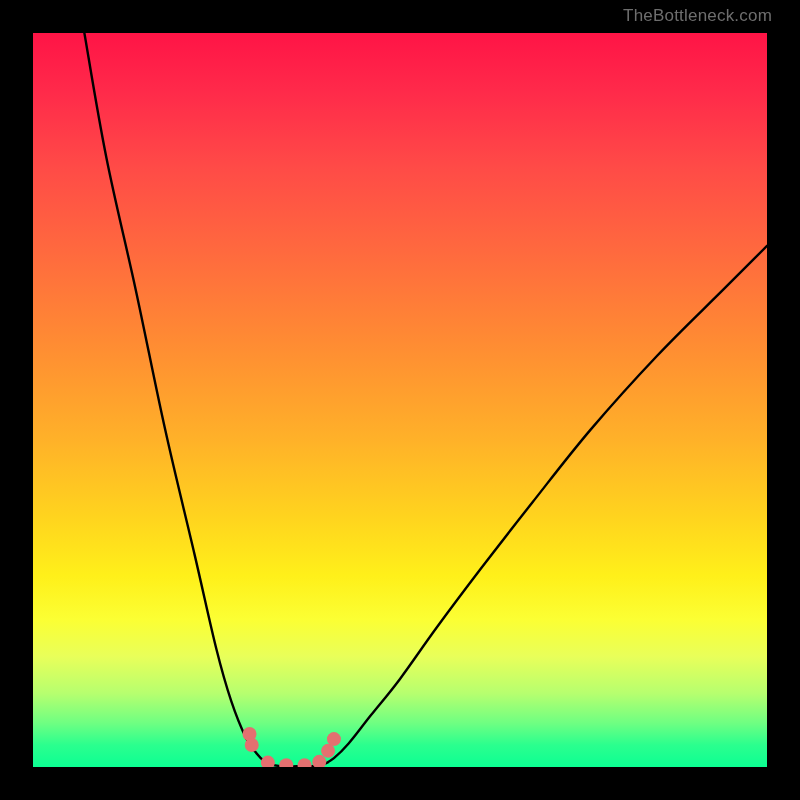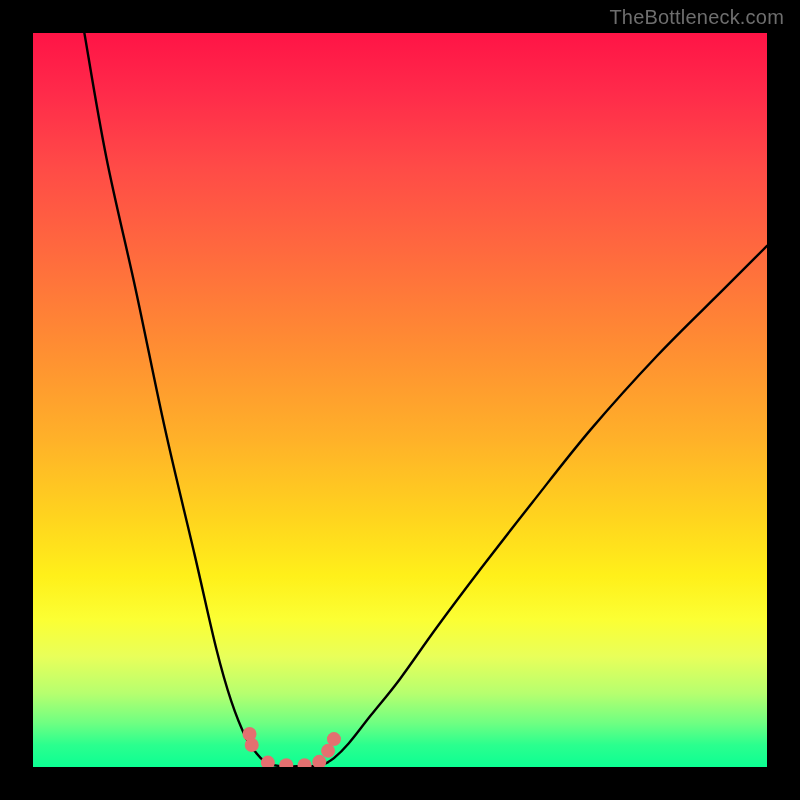--- a/index.html
+++ b/index.html
@@ -43,23 +43,23 @@
   }
   .curve {
     position: absolute;
     left: 0; top: 0;
     width: 734px;
     height: 734px;
   }
   .watermark {
     position: absolute;
     top: 6px;
-    right: 16px;
+    right: 28px;
     color: #6e6e6e;
-    font-size: 20px;
+    font-size: 17px;
     letter-spacing: 0.2px;
     user-select: none;
   }
 </style>
 </head>
 <body>
 
 <div class="frame">
   <div class="gradient"></div>
   <svg class="curve" viewBox="0 0 734 734" preserveAspectRatio="none">

